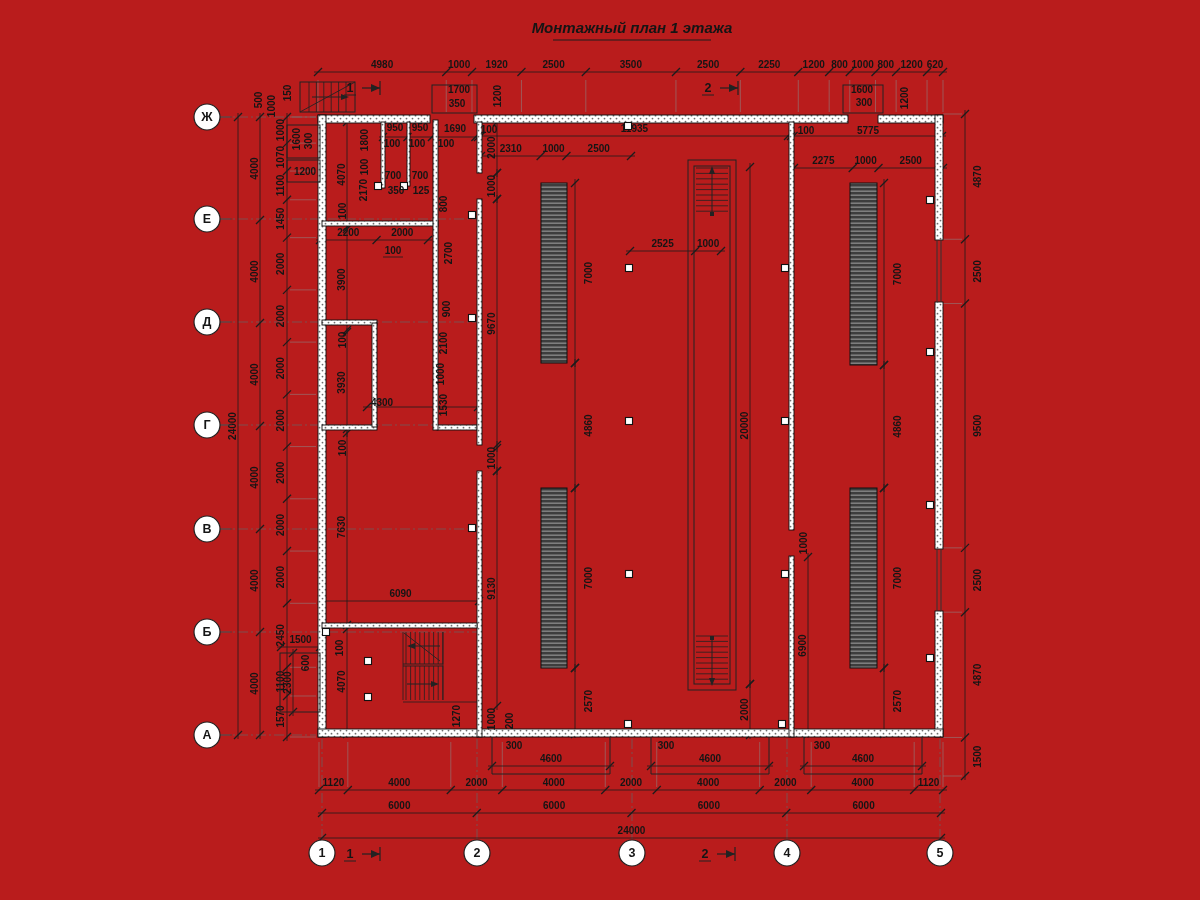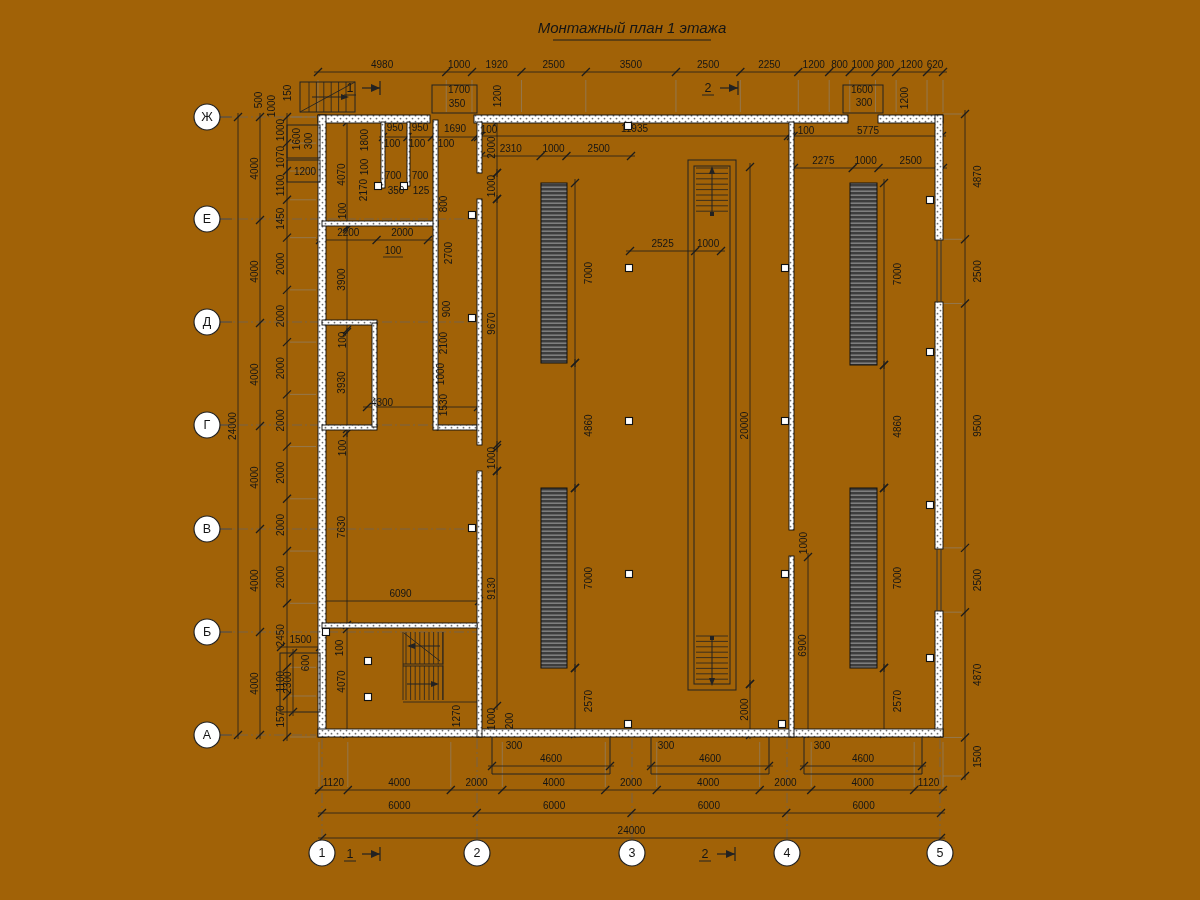--- a/index.html
+++ b/index.html
@@ -1,17 +1,17 @@
 <!DOCTYPE html>
 <html><head>
 <meta charset="utf-8">
 <style>
   html,body{margin:0;padding:0;background:#fff;}
-  .sheet{position:relative;width:1200px;height:900px;background:#a16207;overflow:hidden;
-         font-family:"Liberation Sans", sans-serif;}
+  .sheet{position:relative;width:1200px;height:900px;background:#b91c1c;overflow:hidden;
+         font-family:"Liberation Sans", sans-serif;font-weight:bold;}
   svg{position:absolute;left:0;top:0;}
   text{fill:#151515;}
   .dim{font-size:10px;}
   .axis{font-size:12.5px;}
   .ttl{font-size:15px;font-style:italic;}
 </style>
 </head>
 <body>
 
 <div class="sheet">

